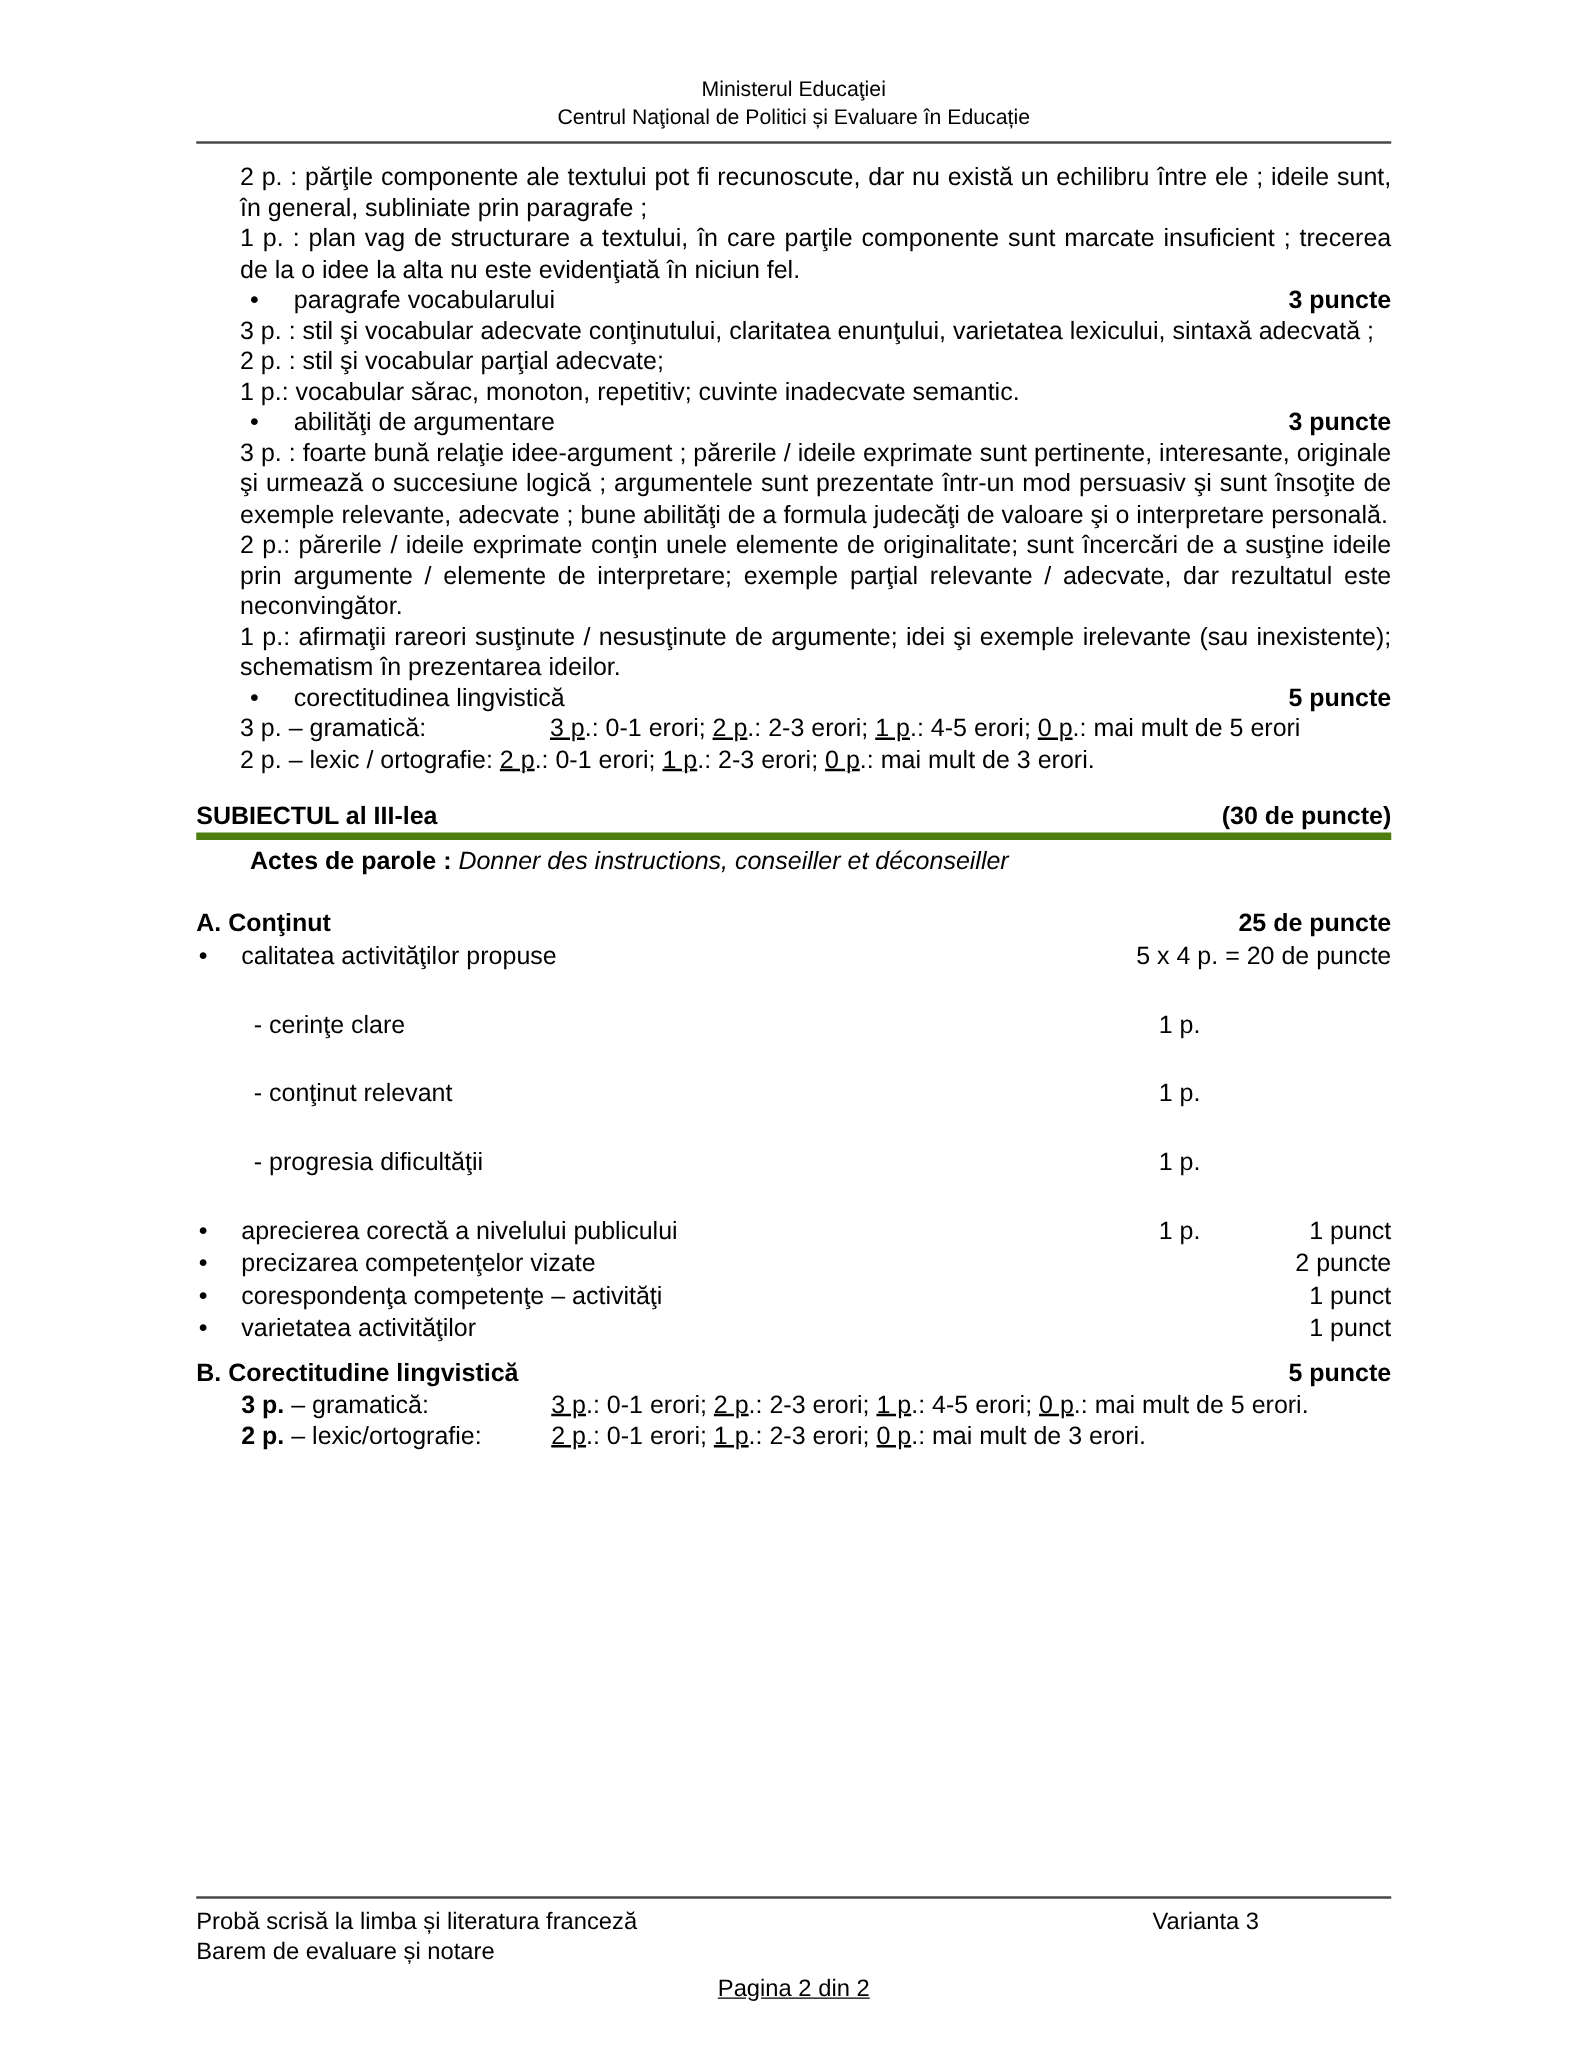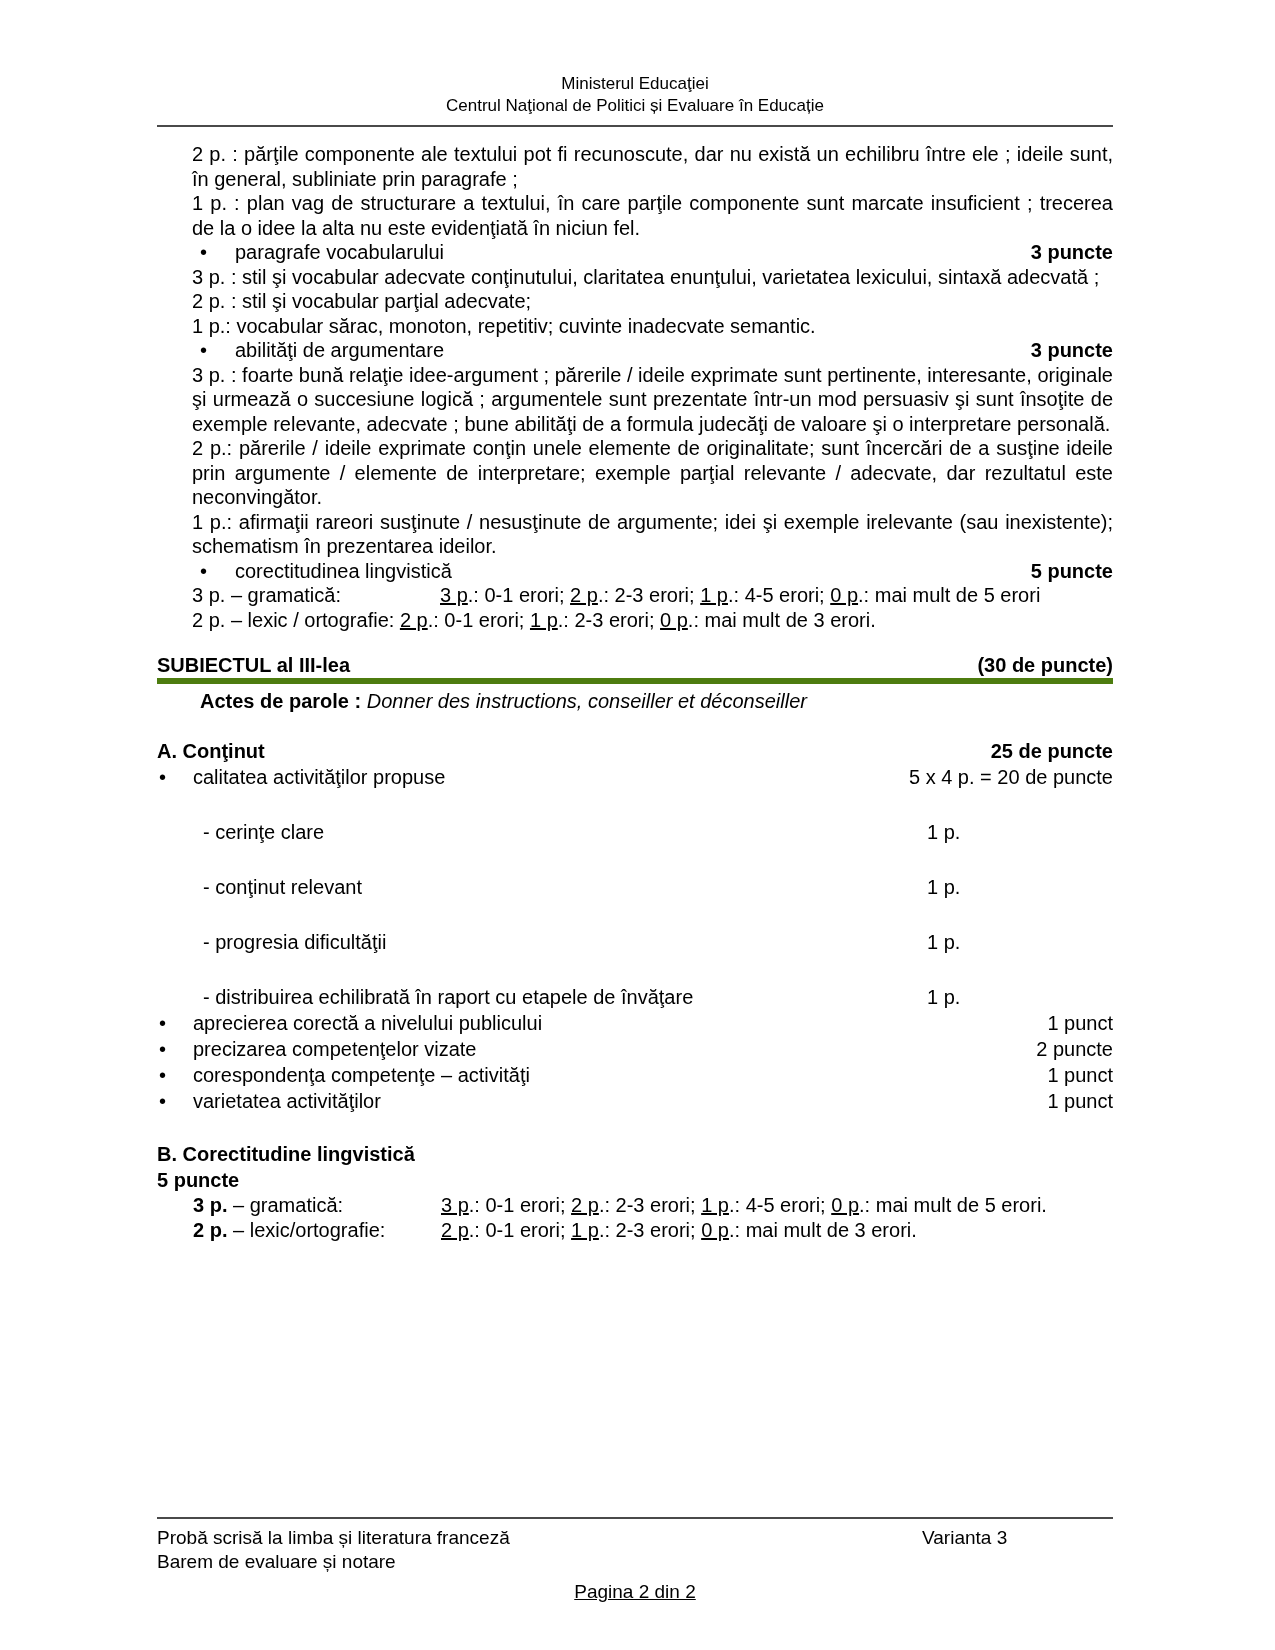--- a/index.html
+++ b/index.html
@@ -3,21 +3,21 @@
 <meta charset="utf-8">
 <style>
   html,body{margin:0;padding:0;background:#ffffff;}
   .page{
     position:relative;
     width:1275px;height:1650px;
     background:#ffffff;color:#000;
     font-family:"Liberation Sans", sans-serif;
     overflow:hidden;
   }
-  .content{position:absolute;left:157px;top:16px;width:956px;}
+  .content{position:absolute;left:157px;top:4px;width:956px;}
   
   .doc-header{padding-top:57px;text-align:center;font-size:17px;line-height:22px;}
   .rule{height:2px;background:#4a4a4a;margin-top:8px;}
   
   .sect2{margin-top:15px;margin-left:35px;font-size:20px;line-height:24.5px;}
   .para{text-align:justify;}
   .brow{display:flex;}
   .bullet{flex:none;width:43px;padding-left:8px;box-sizing:border-box;}
   .pts{margin-left:auto;font-weight:bold;white-space:nowrap;}
   .u{text-decoration:underline;margin-top:28px;}
@@ -25,21 +25,21 @@
   
   .subj3row{display:flex;justify-content:space-between;margin-top:22px;
     font-size:20px;line-height:22px;font-weight:bold;
     border-bottom:6px solid #4d7c0f;padding-bottom:2px;}
   .actes{margin-top:5px;font-size:20px;line-height:24px;}
   .actes .lead{font-weight:bold;margin-left:43px;}
   .actes .it{font-style:italic;}
   .shead{display:flex;justify-content:space-between;font-weight:bold;
     font-size:20px;line-height:26px;}
   .ahead{margin-top:25px;}
-  .bhead{margin-top:27px;flex-direction:column;}
+  .bhead{margin-top:10px;}
   .arow{display:flex;font-size:20px;line-height:26px;}
   .abullet{flex:none;width:36px;padding-left:2px;box-sizing:border-box;}
   .aval{margin-left:auto;white-space:nowrap;}
   .drow{position:relative;font-size:20px;line-height:26px;padding-left:46px;margin-top:29px;}
   .pcol{position:absolute;left:770px;top:0;}
   .grow{margin-left:36px;font-size:20px;line-height:25px;}
   .grow .blead{font-weight:bold;}
   
   .footer{position:absolute;left:157px;top:1517px;width:956px;font-size:19px;line-height:24px;}
   .footer .frow{position:relative;padding-top:7px;}
@@ -116,21 +116,20 @@
     </div>
     <div class="drow" data-name="subitem-row">
       <span data-name="subitem-label">- conţinut relevant</span>
       <span class="pcol" data-name="subitem-points">1 p.</span>
     </div>
     <div class="drow" data-name="subitem-row">
       <span data-name="subitem-label">- progresia dificultăţii</span>
       <span class="pcol" data-name="subitem-points">1 p.</span>
     </div>
     <div class="drow" data-name="subitem-row">
-      <span data-name="subitem-label">- distribuirea echilibrată în raport cu etapele de învăţare</span>
       <span class="pcol" data-name="subitem-points">1 p.</span>
     </div>
 
     <div class="arow" data-name="criteriaA-row">
       <span class="abullet" data-name="bullet-marker">•</span>
       <span data-name="criteriaA-label">aprecierea corectă a nivelului publicului</span>
       <span class="aval" data-name="criteriaA-points">1 punct</span>
     </div>
     <div class="arow" data-name="criteriaA-row">
       <span class="abullet" data-name="bullet-marker">•</span>

